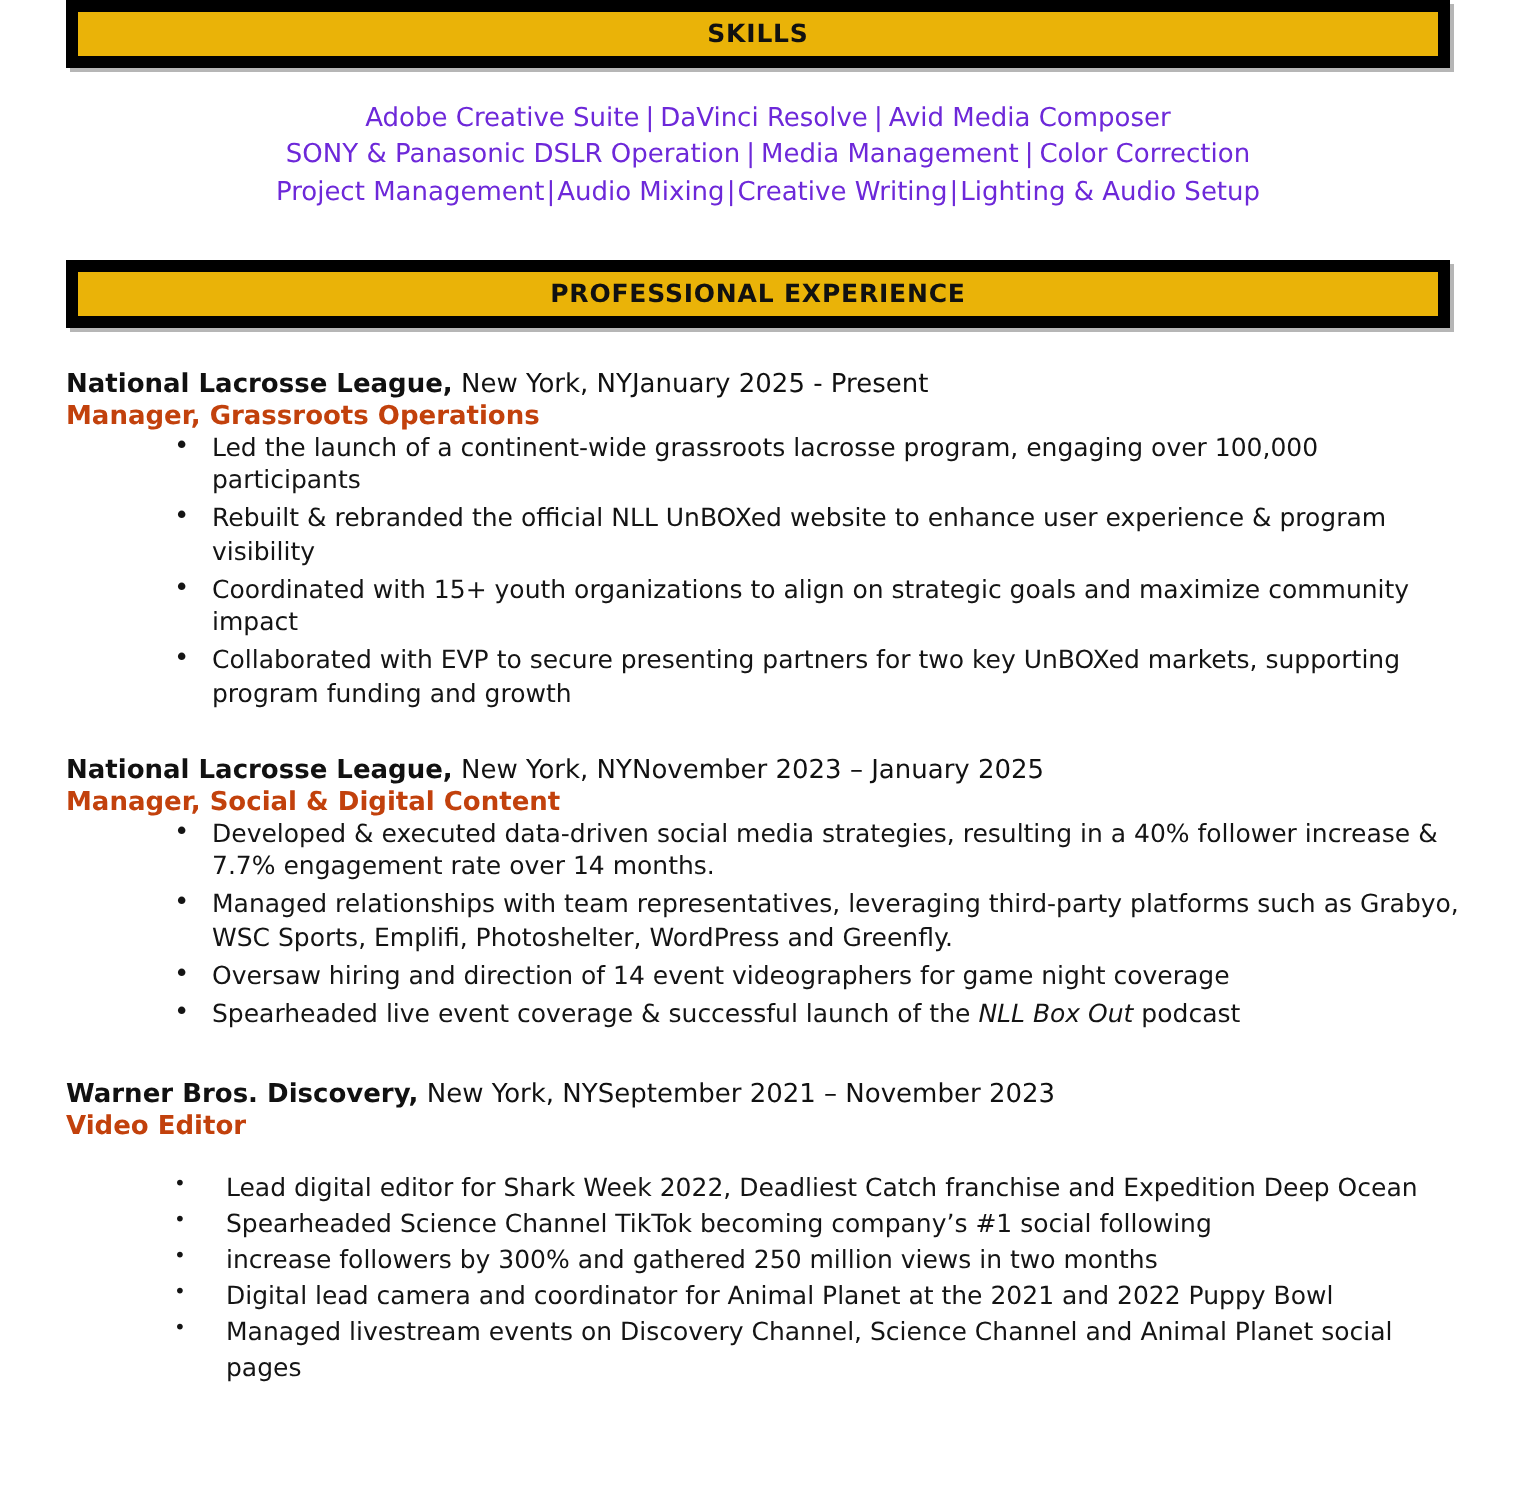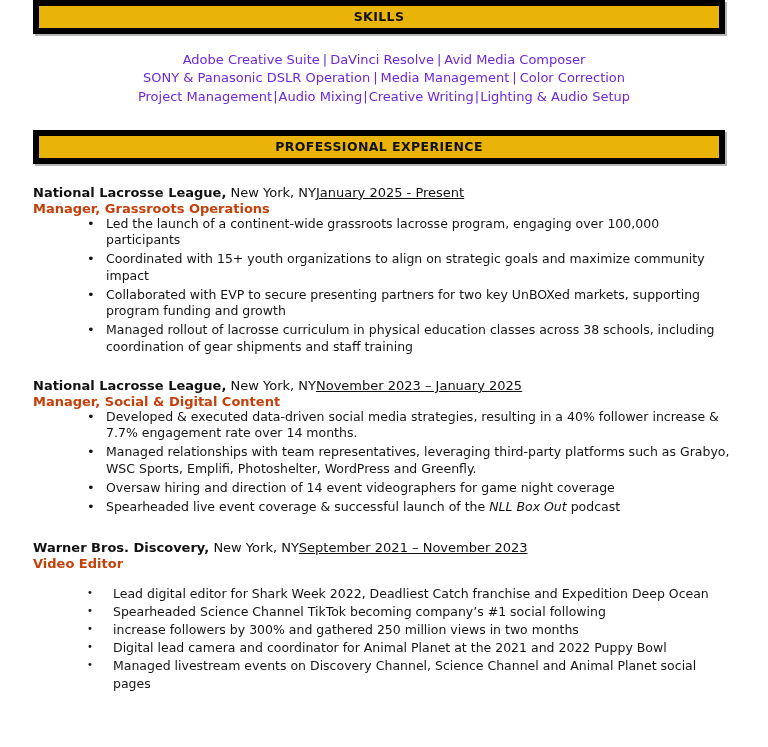--- a/index.html
+++ b/index.html
@@ -68,21 +68,20 @@
     white-space: nowrap;
   }
   .company .loc {
     font-weight: normal;
   }
   .dates {
     font-size: 13px;
     font-weight: normal;
     color: #111;
     white-space: nowrap;
-    text-decoration: underline;
   }
   .title {
     font-weight: bold;
     font-size: 13px;
     color: #c2410c;
     margin-top: 1px;
   }
 
   ul.bullets {
     margin: 0;
@@ -150,23 +149,23 @@
   <div class="job-gap-1"></div>
 
   <div class="job">
     <div class="job-line">
       <div class="company"><span>National Lacrosse League,</span><span class="loc"> New York, NY</span></div>
       <div class="dates">January 2025 - Present</div>
     </div>
     <div class="title">Manager, Grassroots Operations</div>
     <ul class="bullets loose">
       <li>Led the launch of a continent-wide grassroots lacrosse program, engaging over 100,000 participants</li>
+      <li>Rebuilt &amp; rebranded the official NLL UnBOXed website to enhance user experience &amp; program visibility</li>
       <li>Coordinated with 15+ youth organizations to align on strategic goals and maximize community impact</li>
       <li>Collaborated with EVP to secure presenting partners for two key UnBOXed markets, supporting program funding and growth</li>
-      <li>Managed rollout of lacrosse curriculum in physical education classes across 38 schools, including coordination of gear shipments and staff training</li>
     </ul>
   </div>
 
   <div class="job-gap-2"></div>
 
   <div class="job">
     <div class="job-line">
       <div class="company"><span>National Lacrosse League,</span><span class="loc"> New York, NY</span></div>
       <div class="dates">November 2023 – January 2025</div>
     </div>

